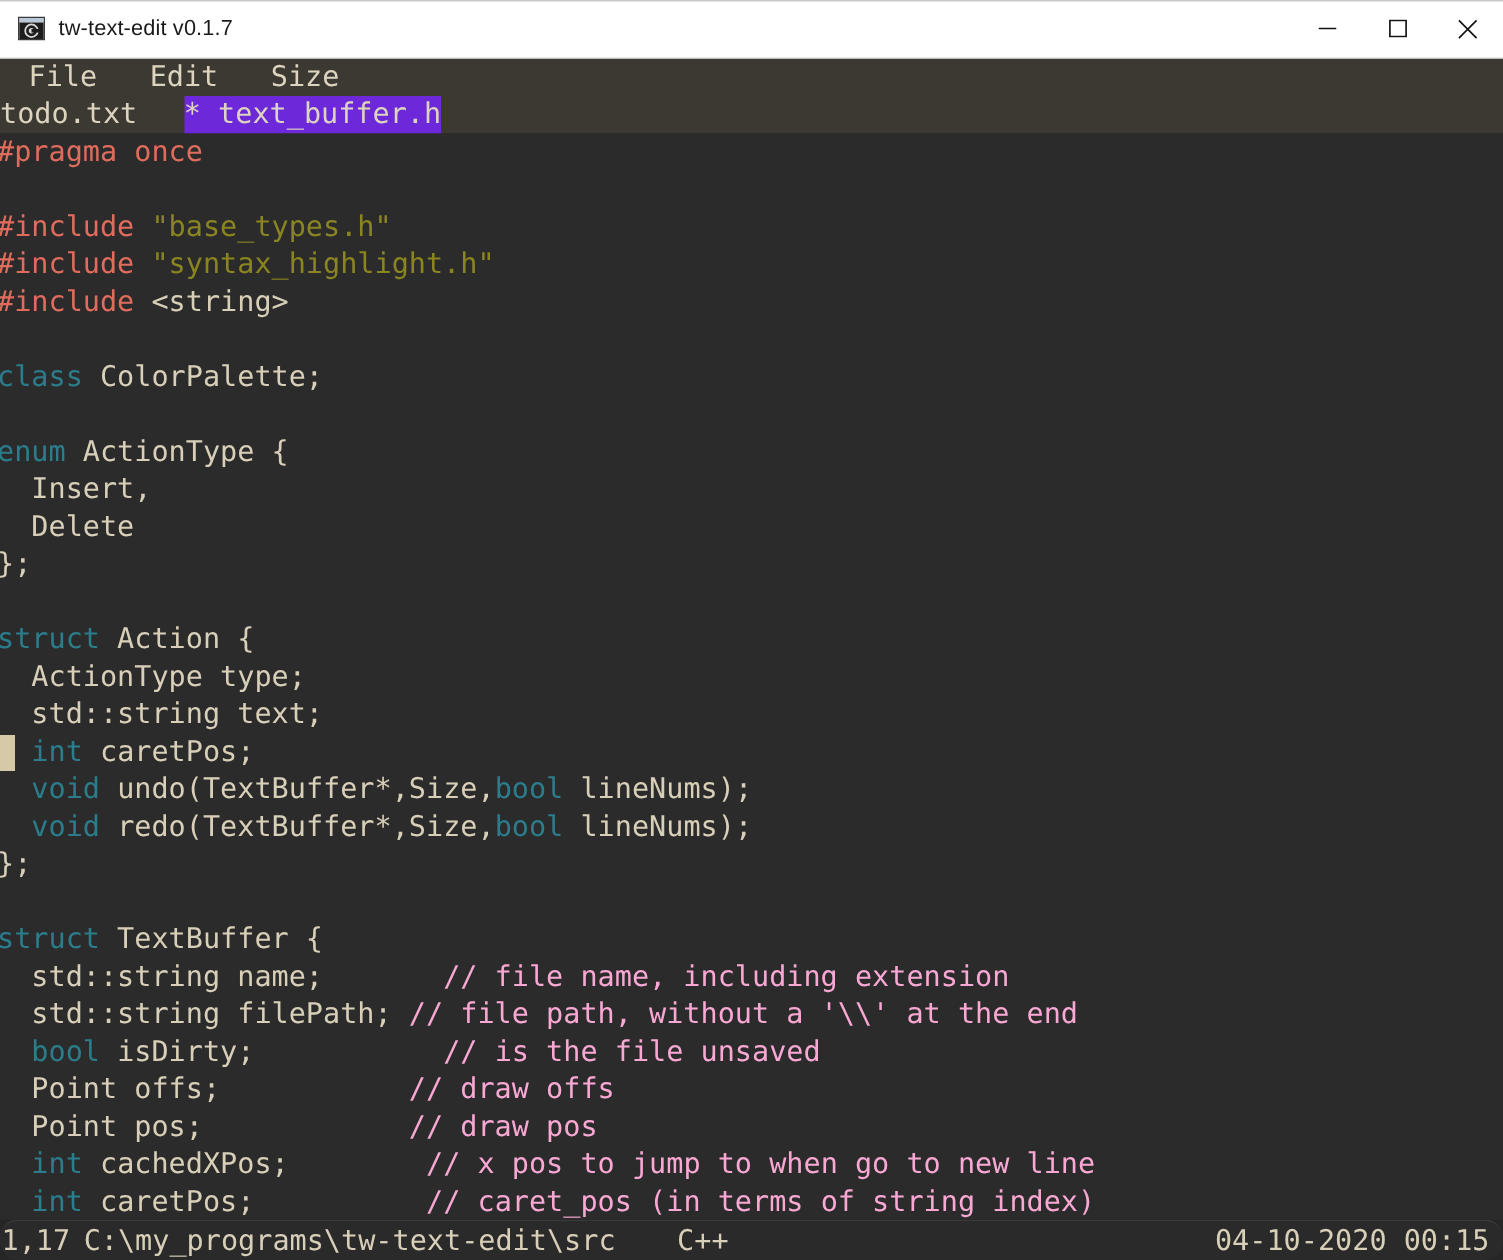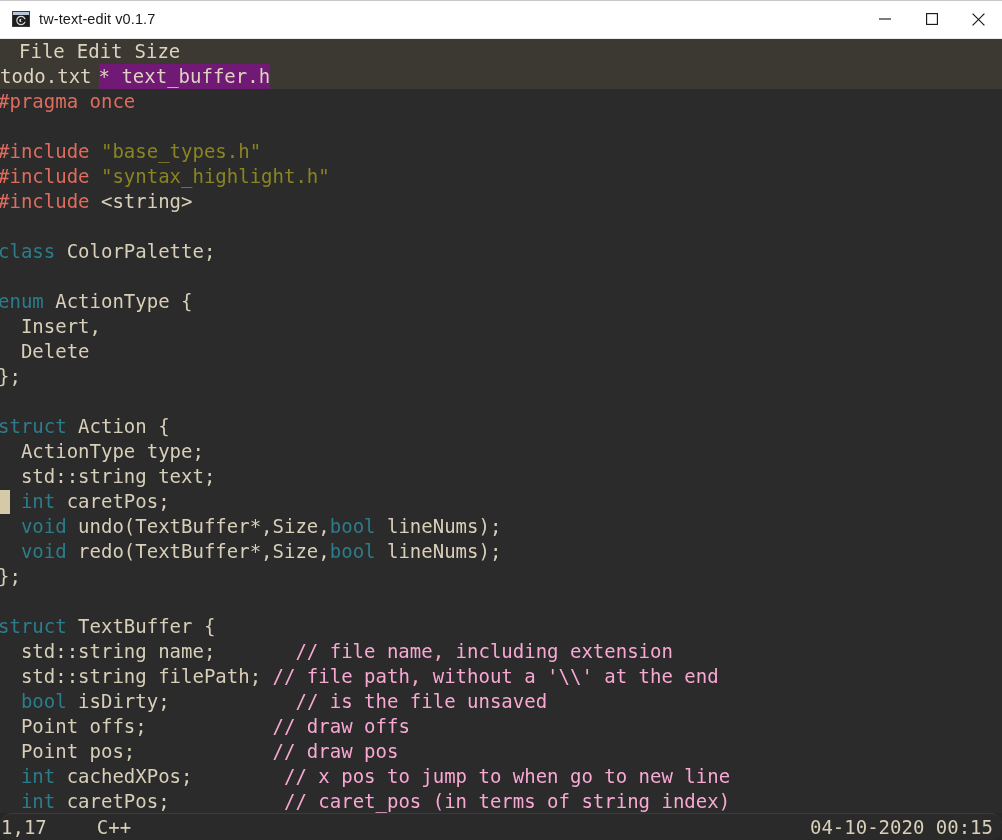--- a/index.html
+++ b/index.html
@@ -87,20 +87,21 @@
     padding-left: 1px;
     font-size: 19px;
     line-height: 25px;
     color: #ddd4c0;
     letter-spacing: 0px;
   }
   .menu-item {
     padding: 0 0px;
     margin-right: 12px;
     white-space: pre;
+    margin-left: 23px;
   }
   .menu-item:first-child { margin-left: 18px; }
 
   
   #tab-bar {
     flex: 0 0 25px;
     height: 25px;
     background: #3c3832;
     display: flex;
     align-items: center;
@@ -110,21 +111,21 @@
     white-space: pre;
   }
   .tab {
     padding: 0 0px;
     height: 25px;
     display: inline-block;
     white-space: pre;
     text-align: center;
   }
   .tab.inactive { background: transparent; color: #ddd4c0; }
-  .tab.active { background: #701a75; color: #ddd4c0; }
+  .tab.active { background: #6d28d9; color: #ddd4c0; margin-left: 24px; }
   .tab-sep { width: 7px; height: 25px; display:inline-block; }
 
   
   #editor {
     flex: 1 1 auto;
     position: relative;
     background: #2b2b2b;
     overflow: hidden;
   }
   #code-layer {
@@ -242,20 +243,21 @@
 
   <div id="editor">
     <div id="code-layer"><div class="code-line"><span class="t-pp">#pragma once</span></div><div class="code-line">&nbsp;</div><div class="code-line"><span class="t-pp">#include </span><span class="t-str">"base_types.h"</span></div><div class="code-line"><span class="t-pp">#include </span><span class="t-str">"syntax_highlight.h"</span></div><div class="code-line"><span class="t-pp">#include </span><span class="t-default">&lt;string&gt;</span></div><div class="code-line">&nbsp;</div><div class="code-line"><span class="t-kw">class</span><span class="t-default"> ColorPalette;</span></div><div class="code-line">&nbsp;</div><div class="code-line"><span class="t-kw">enum</span><span class="t-default"> ActionType {</span></div><div class="code-line"><span class="t-default">  Insert,</span></div><div class="code-line"><span class="t-default">  Delete</span></div><div class="code-line"><span class="t-default">};</span></div><div class="code-line">&nbsp;</div><div class="code-line"><span class="t-kw">struct</span><span class="t-default"> Action {</span></div><div class="code-line"><span class="t-default">  ActionType type;</span></div><div class="code-line"><span class="t-default">  std::string text;</span></div><div class="code-line"><span class="t-default">  </span><span class="t-kw">int</span><span class="t-default"> caretPos;</span></div><div class="code-line"><span class="t-default">  </span><span class="t-kw">void</span><span class="t-default"> undo(TextBuffer*,Size,</span><span class="t-kw">bool</span><span class="t-default"> lineNums);</span></div><div class="code-line"><span class="t-default">  </span><span class="t-kw">void</span><span class="t-default"> redo(TextBuffer*,Size,</span><span class="t-kw">bool</span><span class="t-default"> lineNums);</span></div><div class="code-line"><span class="t-default">};</span></div><div class="code-line">&nbsp;</div><div class="code-line"><span class="t-kw">struct</span><span class="t-default"> TextBuffer {</span></div><div class="code-line"><span class="t-default">  std::string name;       </span><span class="t-cmt">// file name, including extension</span></div><div class="code-line"><span class="t-default">  std::string filePath; </span><span class="t-cmt">// file path, without a '\\' at the end</span></div><div class="code-line"><span class="t-default">  </span><span class="t-kw">bool</span><span class="t-default"> isDirty;           </span><span class="t-cmt">// is the file unsaved</span></div><div class="code-line"><span class="t-default">  Point offs;           </span><span class="t-cmt">// draw offs</span></div><div class="code-line"><span class="t-default">  Point pos;            </span><span class="t-cmt">// draw pos</span></div><div class="code-line"><span class="t-default">  </span><span class="t-kw">int</span><span class="t-default"> cachedXPos;        </span><span class="t-cmt">// x pos to jump to when go to new line</span></div><div class="code-line"><span class="t-default">  </span><span class="t-kw">int</span><span class="t-default"> caretPos;          </span><span class="t-cmt">// caret_pos (in terms of string index)</span></div></div>
     <div id="caret" style="top: 401px; left: 0px;"></div>
   </div>
 
   <div id="status-bar">
     <div id="status-left">
       <span>1,17</span>
       <span class="st-gap-1"></span>
+      <span>C:\my_programs\tw-text-edit\src</span>
       <span class="st-gap-2"></span>
       <span>C++</span>
     </div>
     <div id="status-spacer"></div>
     <div id="status-right">04-10-2020 00:15</div>
   </div>
 
 </div>
 
 </body></html>

